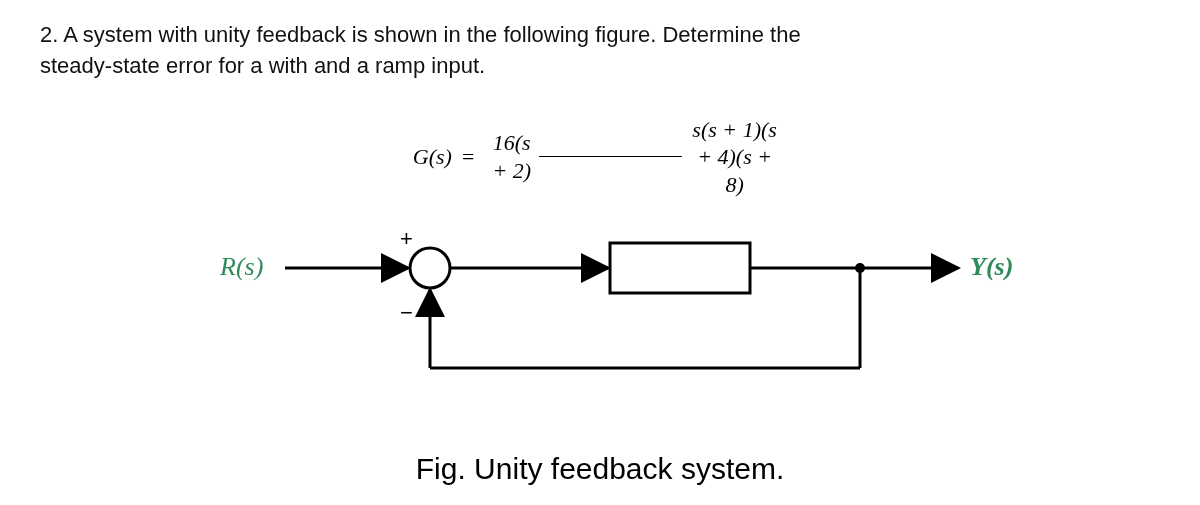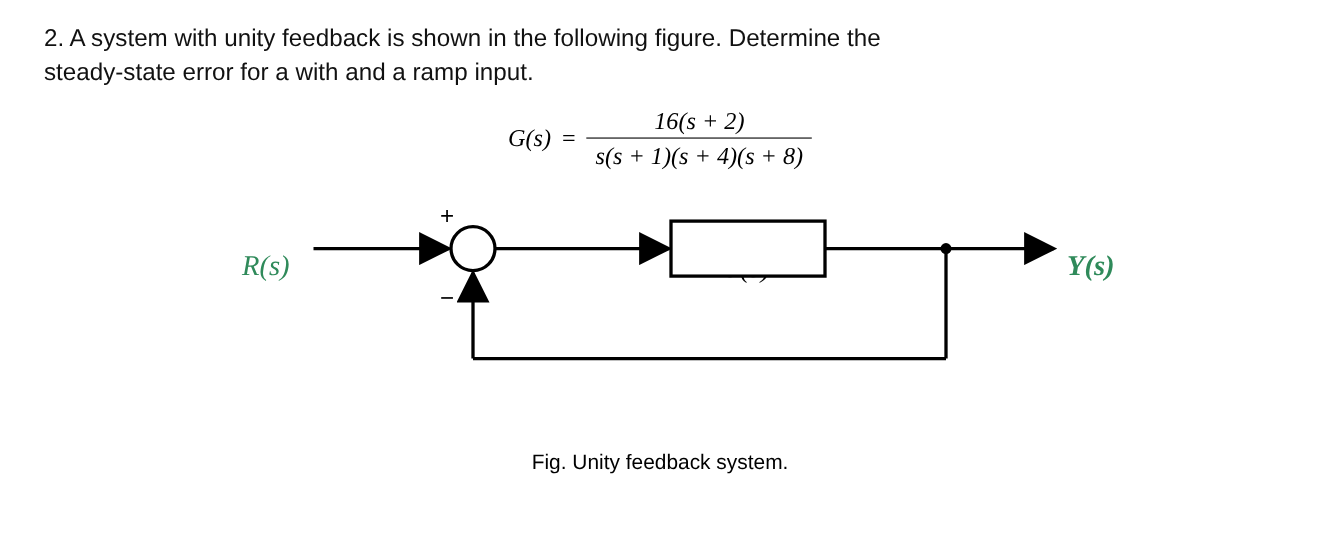--- a/index.html
+++ b/index.html
@@ -7,65 +7,64 @@
     padding: 20px 40px;
     font-family: Georgia, "Times New Roman", serif;
     font-size: 22px;
     color: #000;
     background: #fff;
     width: 1200px;
     box-sizing: border-box;
   }
   .problem-text {
     line-height: 1.4;
-    margin-bottom: 14px;
+    margin-bottom: 34px;
     font-family: Arial, Helvetica, sans-serif;
     color:#111;
   }
   .equation {
     text-align: center;
     font-style: italic;
     font-family: "Cambria Math", Georgia, serif;
     margin-bottom: 20px;
   }
   .eq-inline { display:inline-flex; align-items:center; gap:10px; }
   .frac {
     display:flex;
-    flex-direction:column;
+    flex-direction:row;
     align-items:center;
     line-height:1.25;
   }
   .frac .num { padding: 0 8px; }
   .frac .bar { width:100%; border-top:1.5px solid #000; margin:2px 0; }
   .frac .den { padding: 0 8px; } 
 
   .diagram-wrap {
     position: relative;
     width: 1000px;
     height: 230px;
     margin: 0 auto;
   }
   .label {
     position:absolute;
     font-style: italic;
     font-family: "Cambria Math", Georgia, serif;
     font-size: 26px;
-    margin-top: 17px;
   }
   .green { color:#2f8a5a; }
   .plus, .minus {
     position:absolute;
     font-family: Arial, sans-serif;
     font-size: 22px;
     font-style: normal;
   }
   .caption {
     text-align:center;
     font-family: Arial, Helvetica, sans-serif;
-    font-size: 19px;
+    font-size: 30px;
     margin-top: 4px;
   }
 </style>
 </head>
 <body>
 
 <div class="problem-text">
   <span>2. </span><span>A system with unity feedback is shown in the following figure. Determine the</span><br>
   <span>steady-state error for a with and a ramp input.</span>
 </div>

